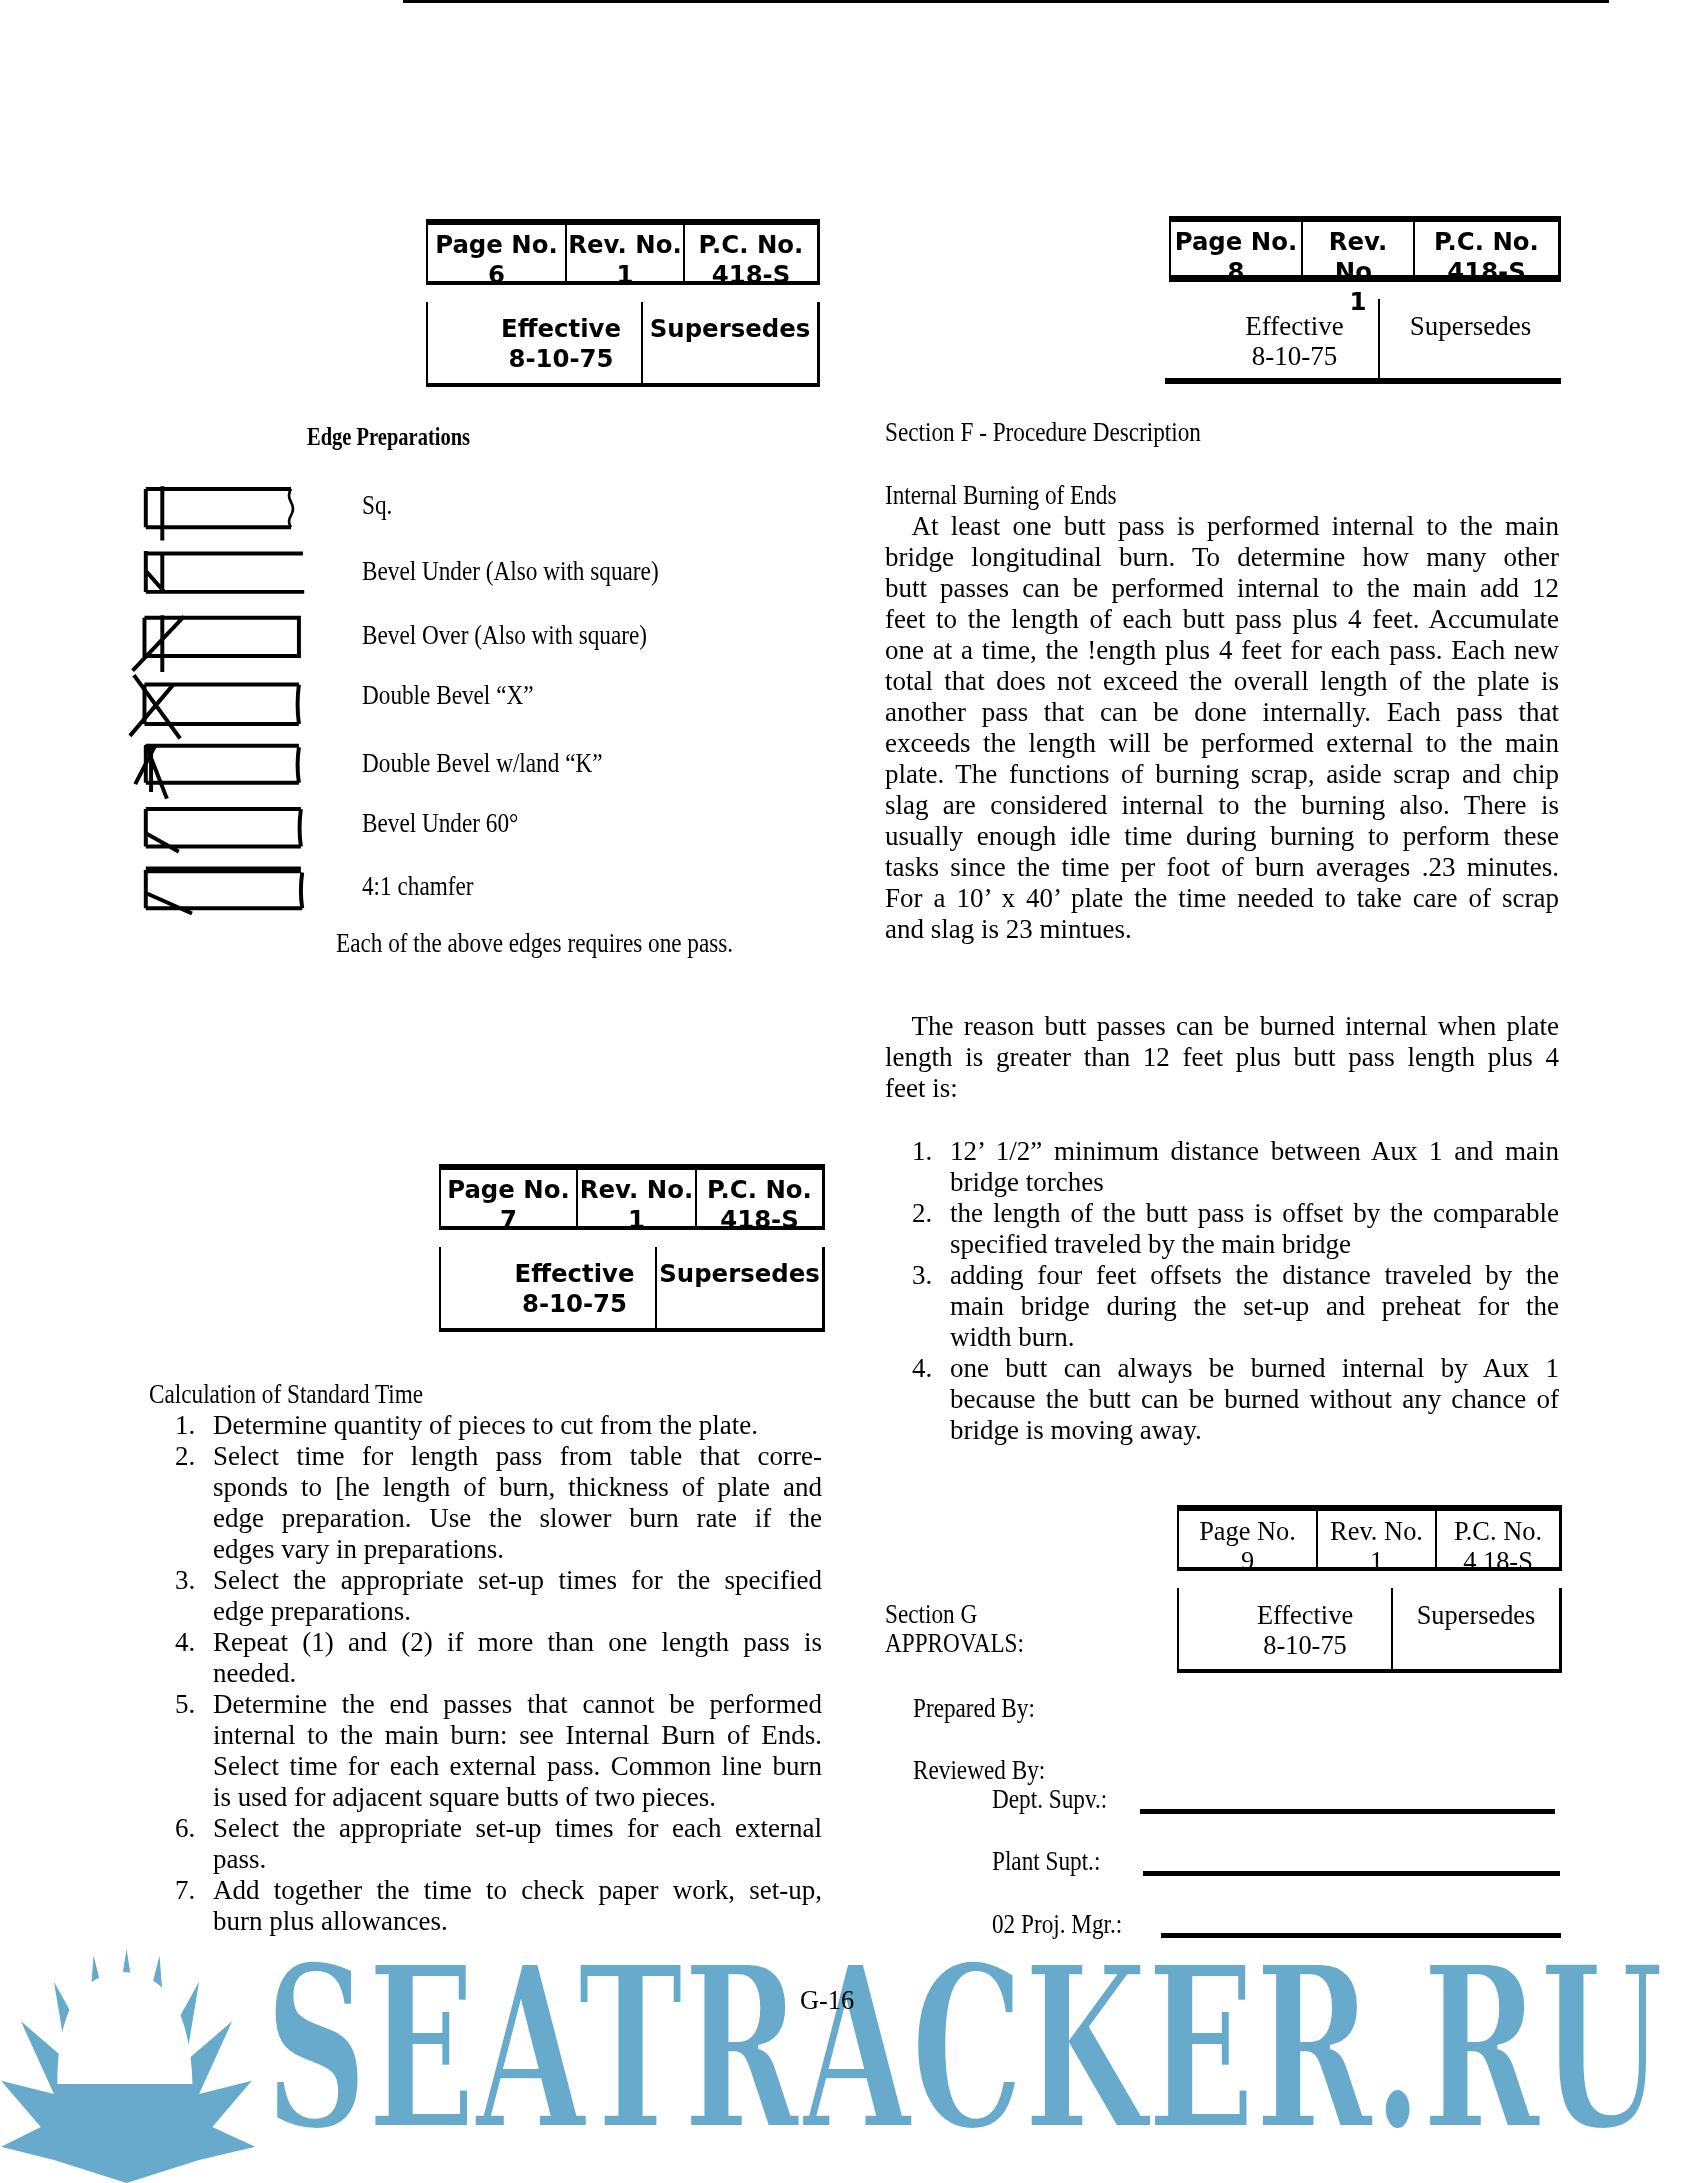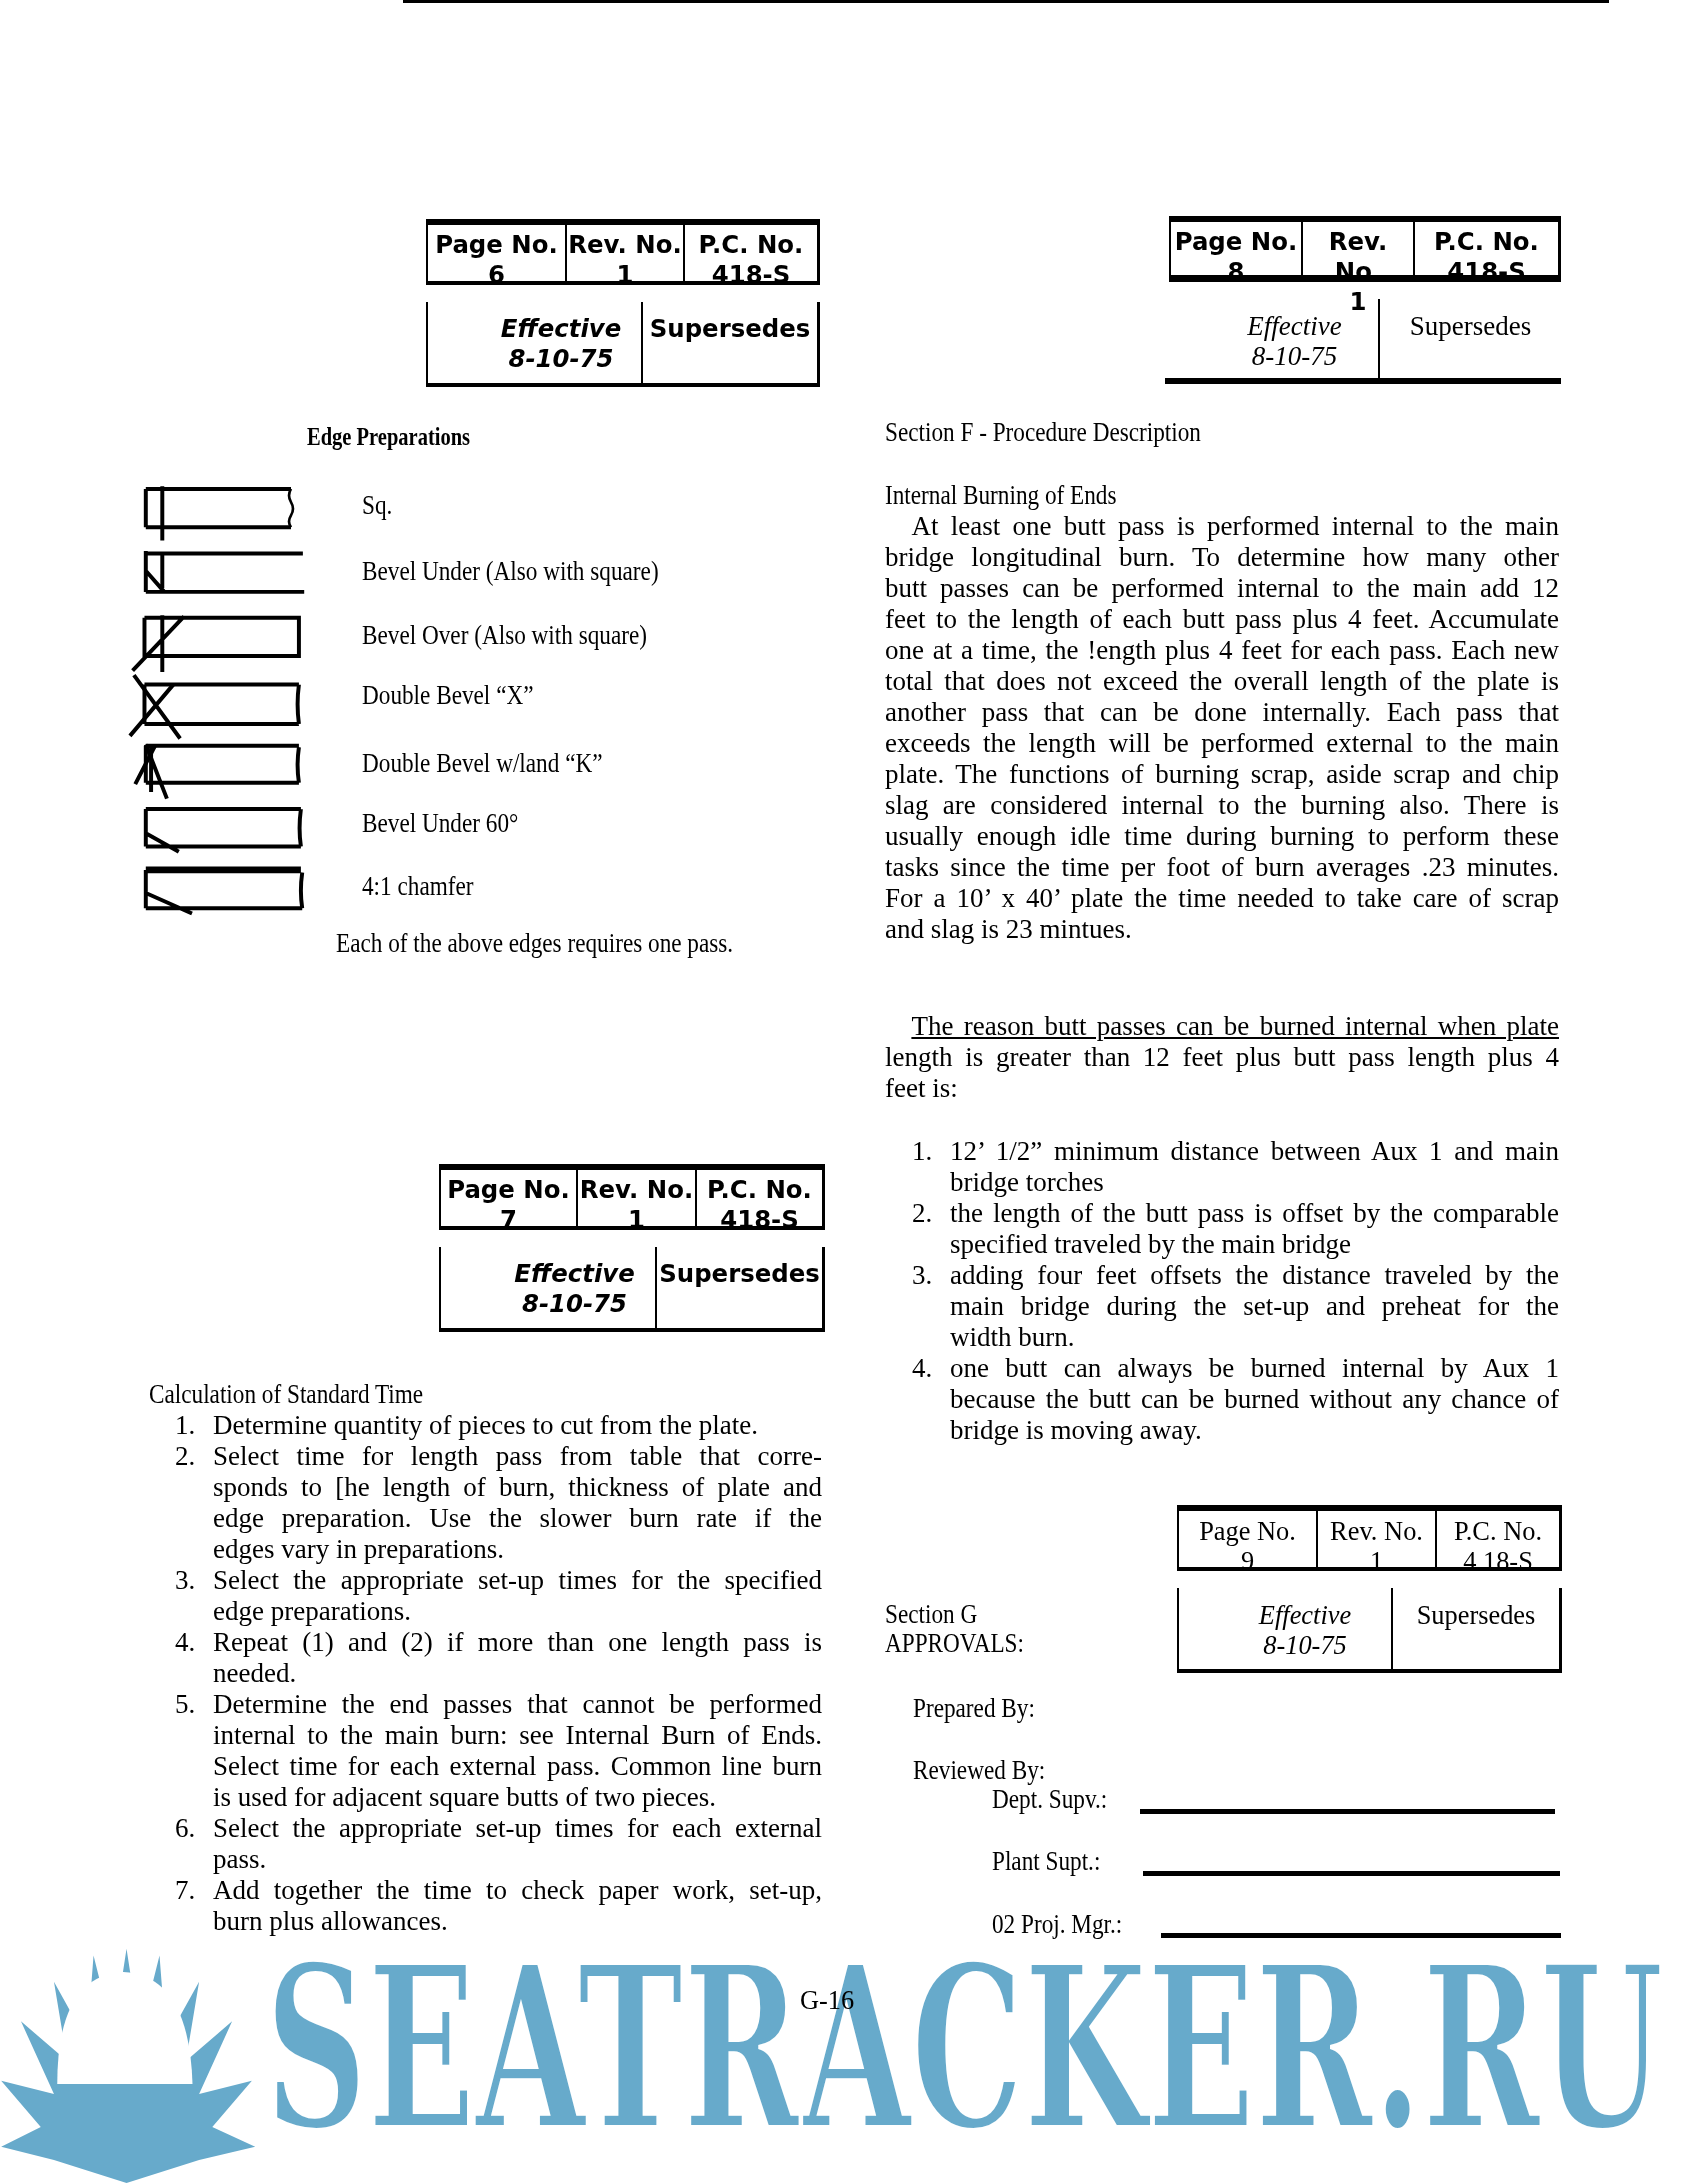--- a/index.html
+++ b/index.html
@@ -13,21 +13,21 @@
   .hbox .row1 { position:absolute; left:0; top:0; right:0; height:66px;
                 border-top:6px solid #000; border-left:2.6px solid #000; border-right:3.3px solid #000;
                 border-bottom:4.6px solid #000; display:flex; box-sizing:border-box; }
   .hbox .cell { box-sizing:border-box; border-right:2.6px solid #000; text-align:center;
                 font-size:24.4px; font-weight:bold; line-height:30px; padding-top:5.3px; }
   .hbox .cell:last-child { border-right:none; }
   .hbox .row2 { position:absolute; left:0; right:0; top:83px; height:85px; box-sizing:border-box;
                 border-left:2.6px solid #000; border-right:3.3px solid #000; border-bottom:4px solid #000;
                 display:flex; }
   .hbox .c2 { box-sizing:border-box; font-size:24.4px; font-weight:bold; line-height:30px; padding-top:12px; text-align:center; }
-  .hbox .c2.eff { border-right:2.6px solid #000;font-style:italic; }
+  .hbox .c2.eff { border-right:2.6px solid #000; }
   .hbox.serif { font-family:"Liberation Serif", serif; }
   .hbox.serif .cell, .hbox.serif .c2 { font-weight:normal; font-size:26.4px; }
   .hbox.open .row1 { border-bottom:7.3px solid #000; }
   .hbox.open .row2 { border-left:none; border-right:none; border-bottom:6px solid #000; }
   .hbox.open .c2.eff { border-right:2px solid #000; }
 
   .heading-bold { font-weight:bold; font-size:25px; transform:scaleX(0.82); transform-origin:left; }
   .txt { font-size:27px; line-height:31px; white-space:nowrap; transform:scaleX(0.86); transform-origin:left top; }
   .para { font-size:27px; line-height:31px; text-align:justify; text-align-last:left; }
   .para .ln { display:block; white-space:nowrap; text-align:justify; text-align-last:justify; transform-origin:left; }
@@ -263,21 +263,21 @@
     <span class="ln">another pass that can be done internally. Each pass that</span>
     <span class="ln">exceeds the length will be performed external to the main</span>
     <span class="ln">plate. The functions of burning scrap, aside scrap and chip</span>
     <span class="ln">slag are considered internal to the burning also. There is</span>
     <span class="ln">usually enough idle time during burning to perform these</span>
     <span class="ln">tasks since the time per foot of burn averages .23 minutes.</span>
     <span class="ln">For a 10’ x 40’ plate the time needed to take care of scrap</span>
     <span class="ln last">and slag is 23 mintues.</span>
   </div>
 <div class="abs para" id="para2" style="left:885px;top:1011px;width:674px;">
-    <span class="ln" style="padding-left: 26.4px; text-decoration: underline;">The reason butt passes can be burned internal when plate</span>
+    <span class="ln" style="padding-left: 26.4px;">The reason butt passes can be burned internal when plate</span>
     <span class="ln">length is greater than 12 feet plus butt pass length plus 4</span>
     <span class="ln last">feet is:</span>
   </div>
 <div class="list" id="reason-list" style="left:912px;top:1136px;width:647px;">
     <div class="item">
       <div class="num">1.</div>
       <div class="body para">
         <span class="ln">12’ 1/2” minimum distance between Aux 1 and main</span>
         <span class="ln last">bridge  torches</span>
       </div>

